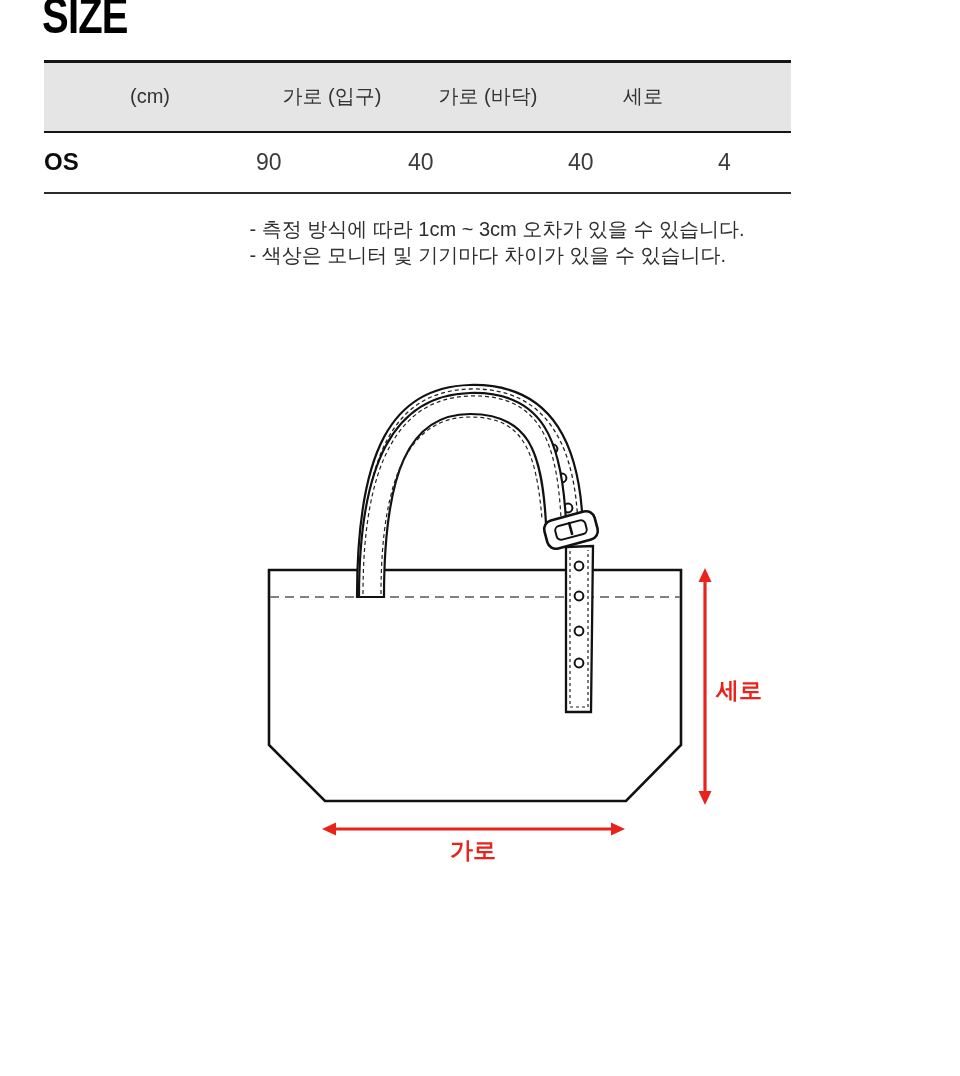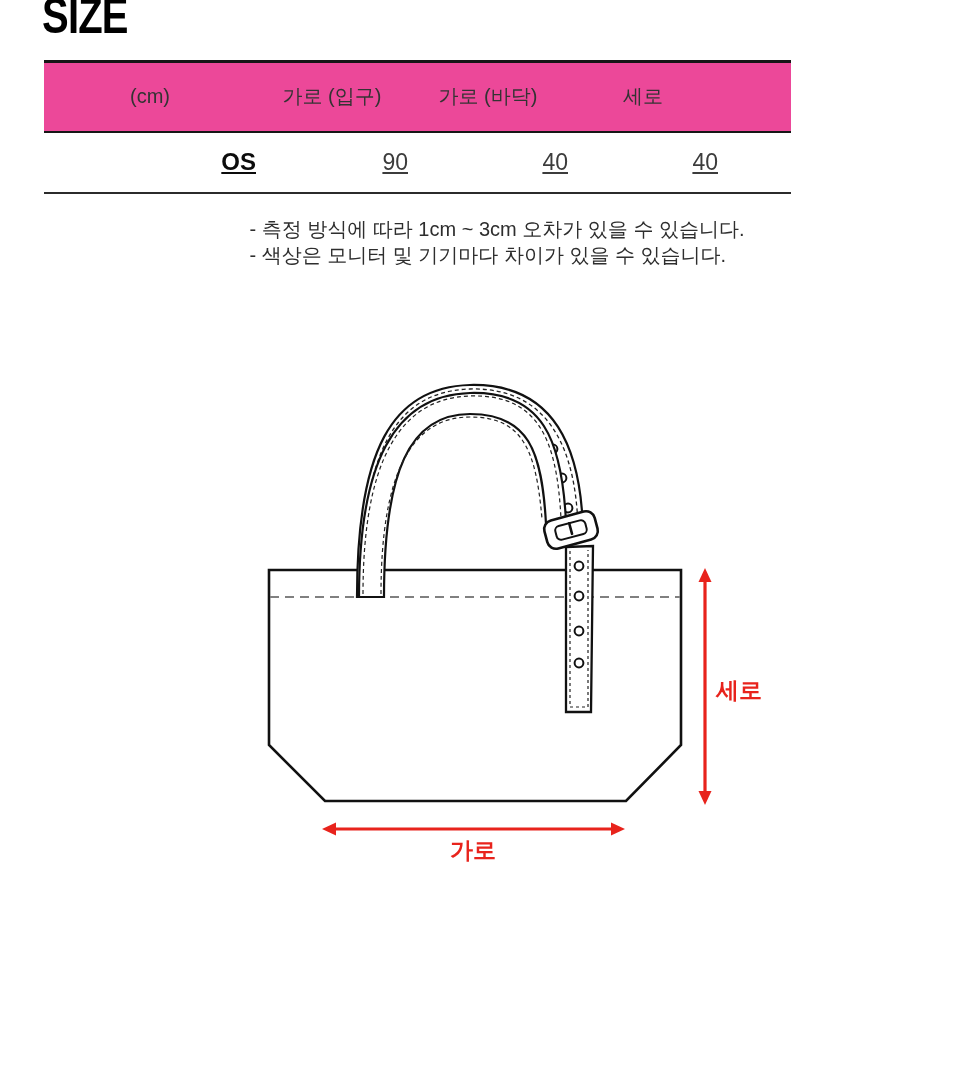--- a/index.html
+++ b/index.html
@@ -28,41 +28,40 @@
   table.size-table {
     position: absolute;
     top: 60px;
     left: 44px;
     width: 872px;
     border-collapse: collapse;
     table-layout: fixed;
   }
   table.size-table thead tr {
     height: 70px;
-    background: #ec4899;
+    background: #e5e5e5;
   }
   table.size-table thead th {
     border-top: 3px solid #161616;
     border-bottom: 2px solid #161616;
     font-size: 20px;
     font-weight: 400;
     color: #333333;
     text-align: center;
     vertical-align: middle;
     padding: 0;
   }
   table.size-table tbody tr { height: 61px; }
   table.size-table tbody td {
     border-bottom: 2px solid #2b2b2b;
     font-size: 23px;
     color: #3c3c3c;
-    text-align: right;
+    text-align: left;
     vertical-align: middle;
     padding: 0;
-    text-decoration: underline;
   }
   table.size-table tbody td.size-label {
     font-weight: 700;
     font-size: 24px;
     color: #0c0c0c;
   }
   .notes {
     position: absolute;
     top: 216px;
     left: 17px;

